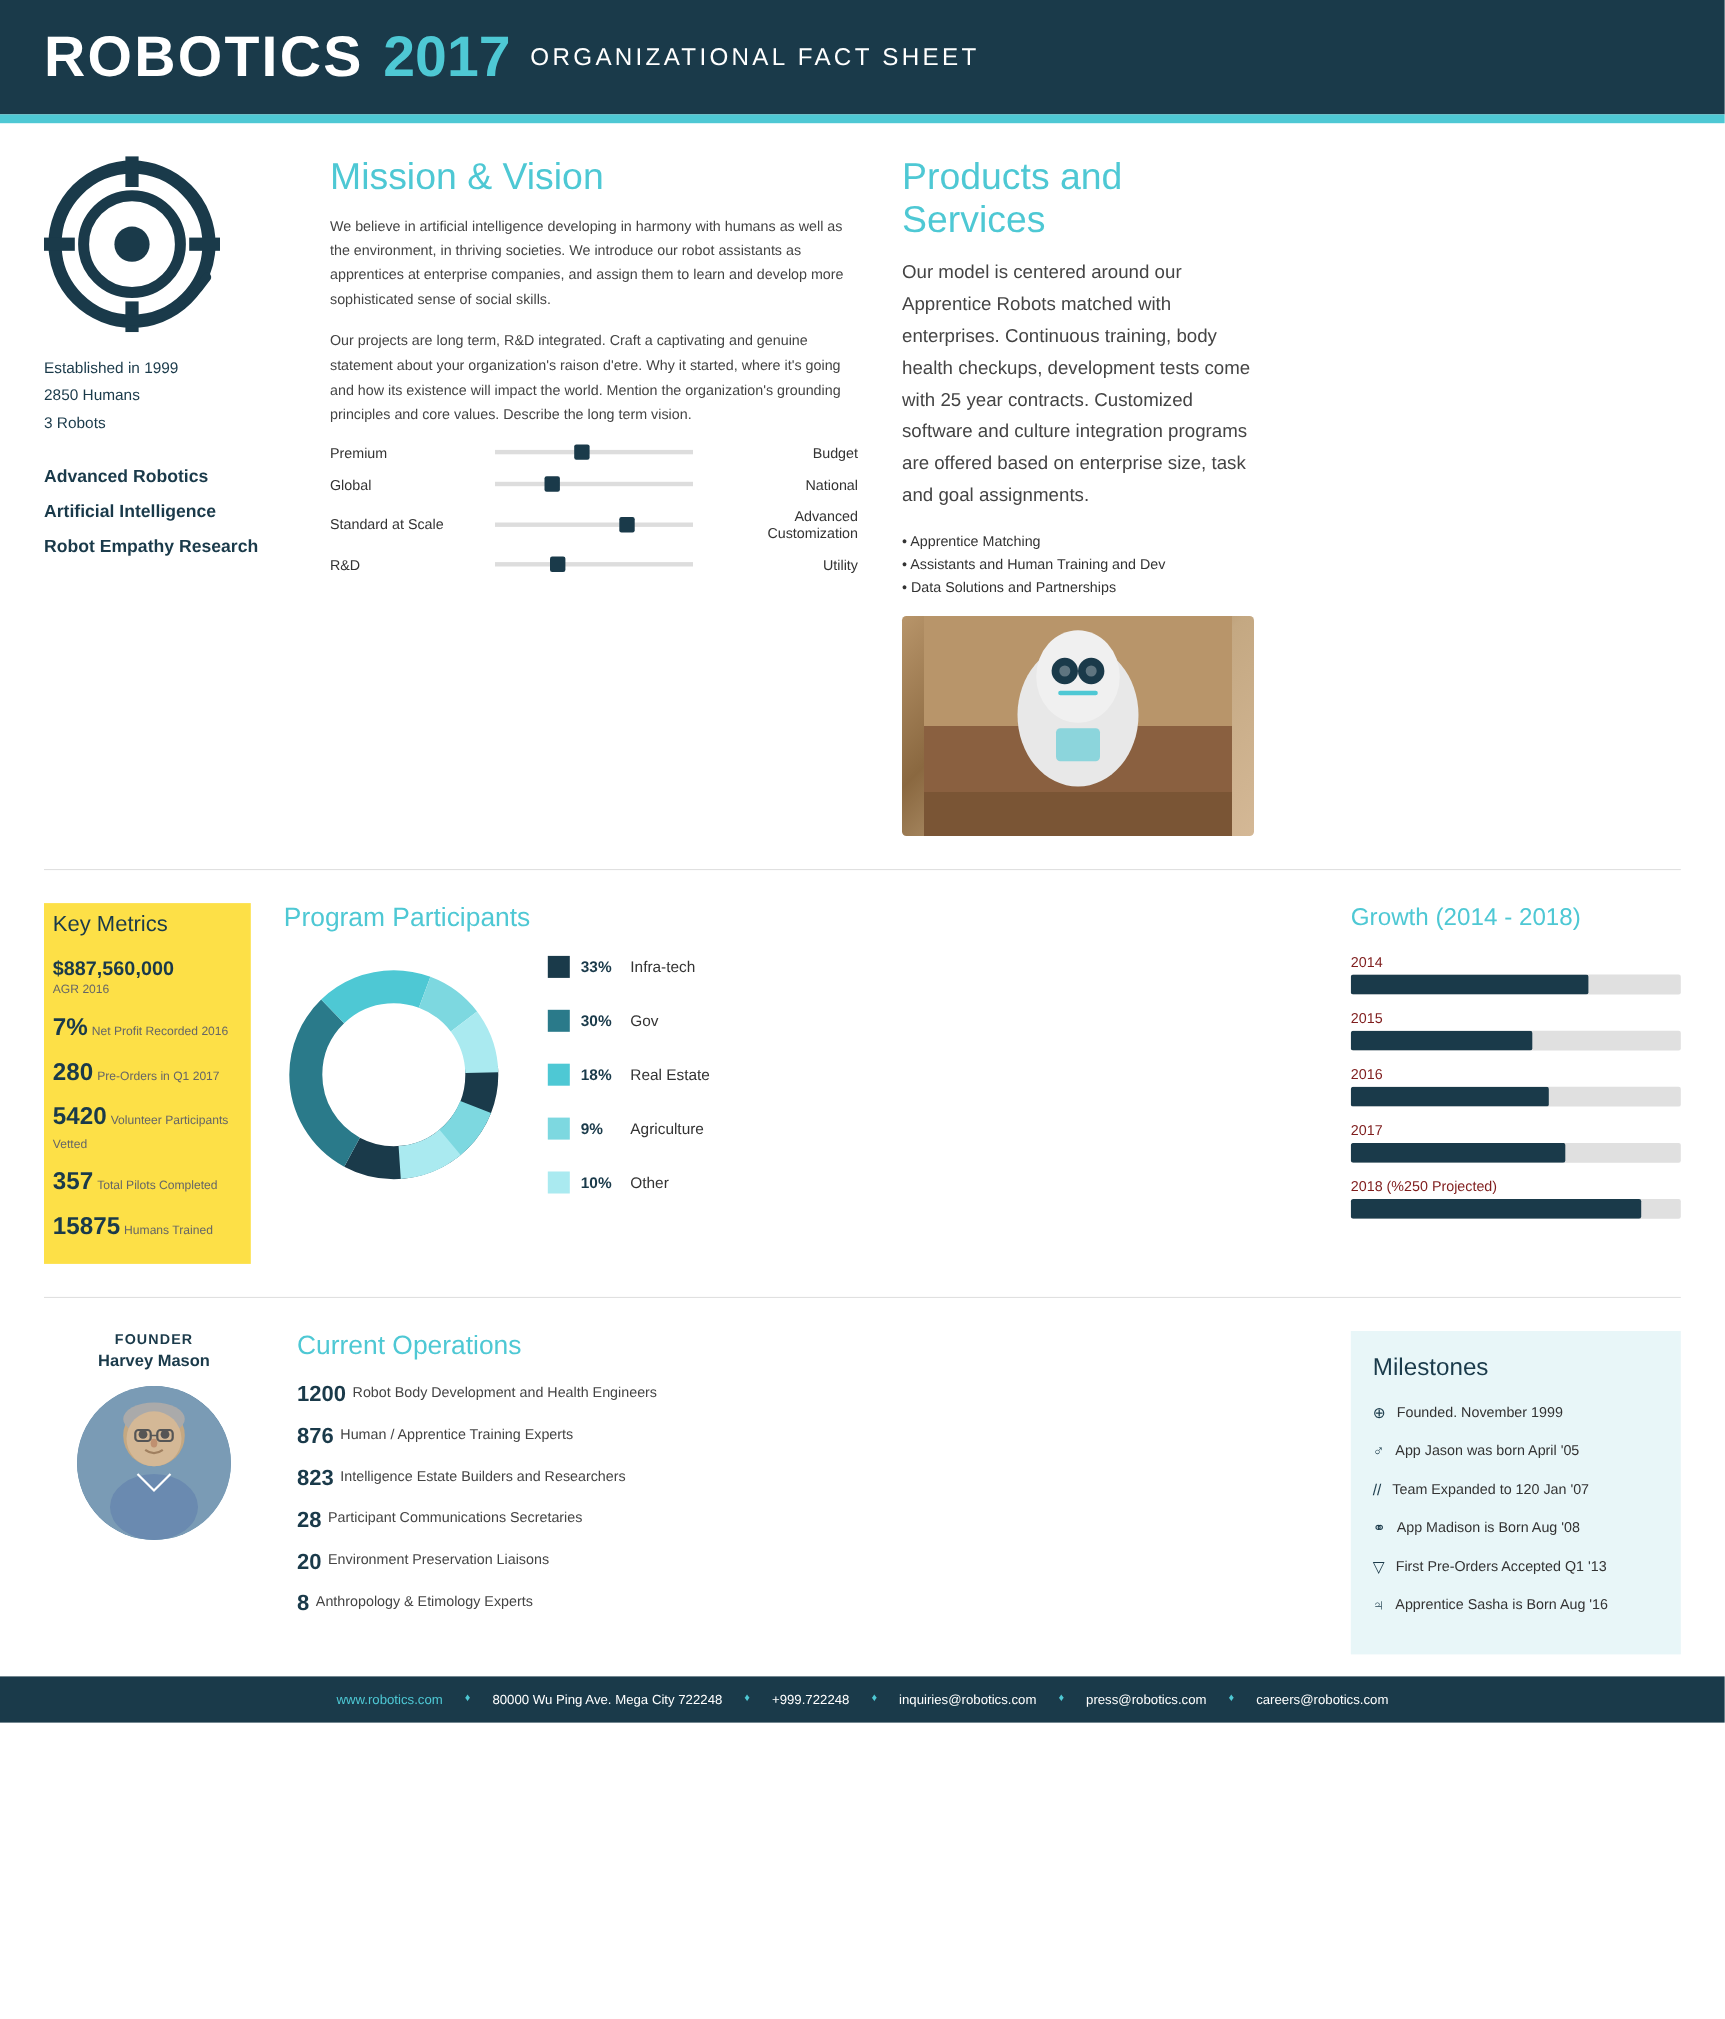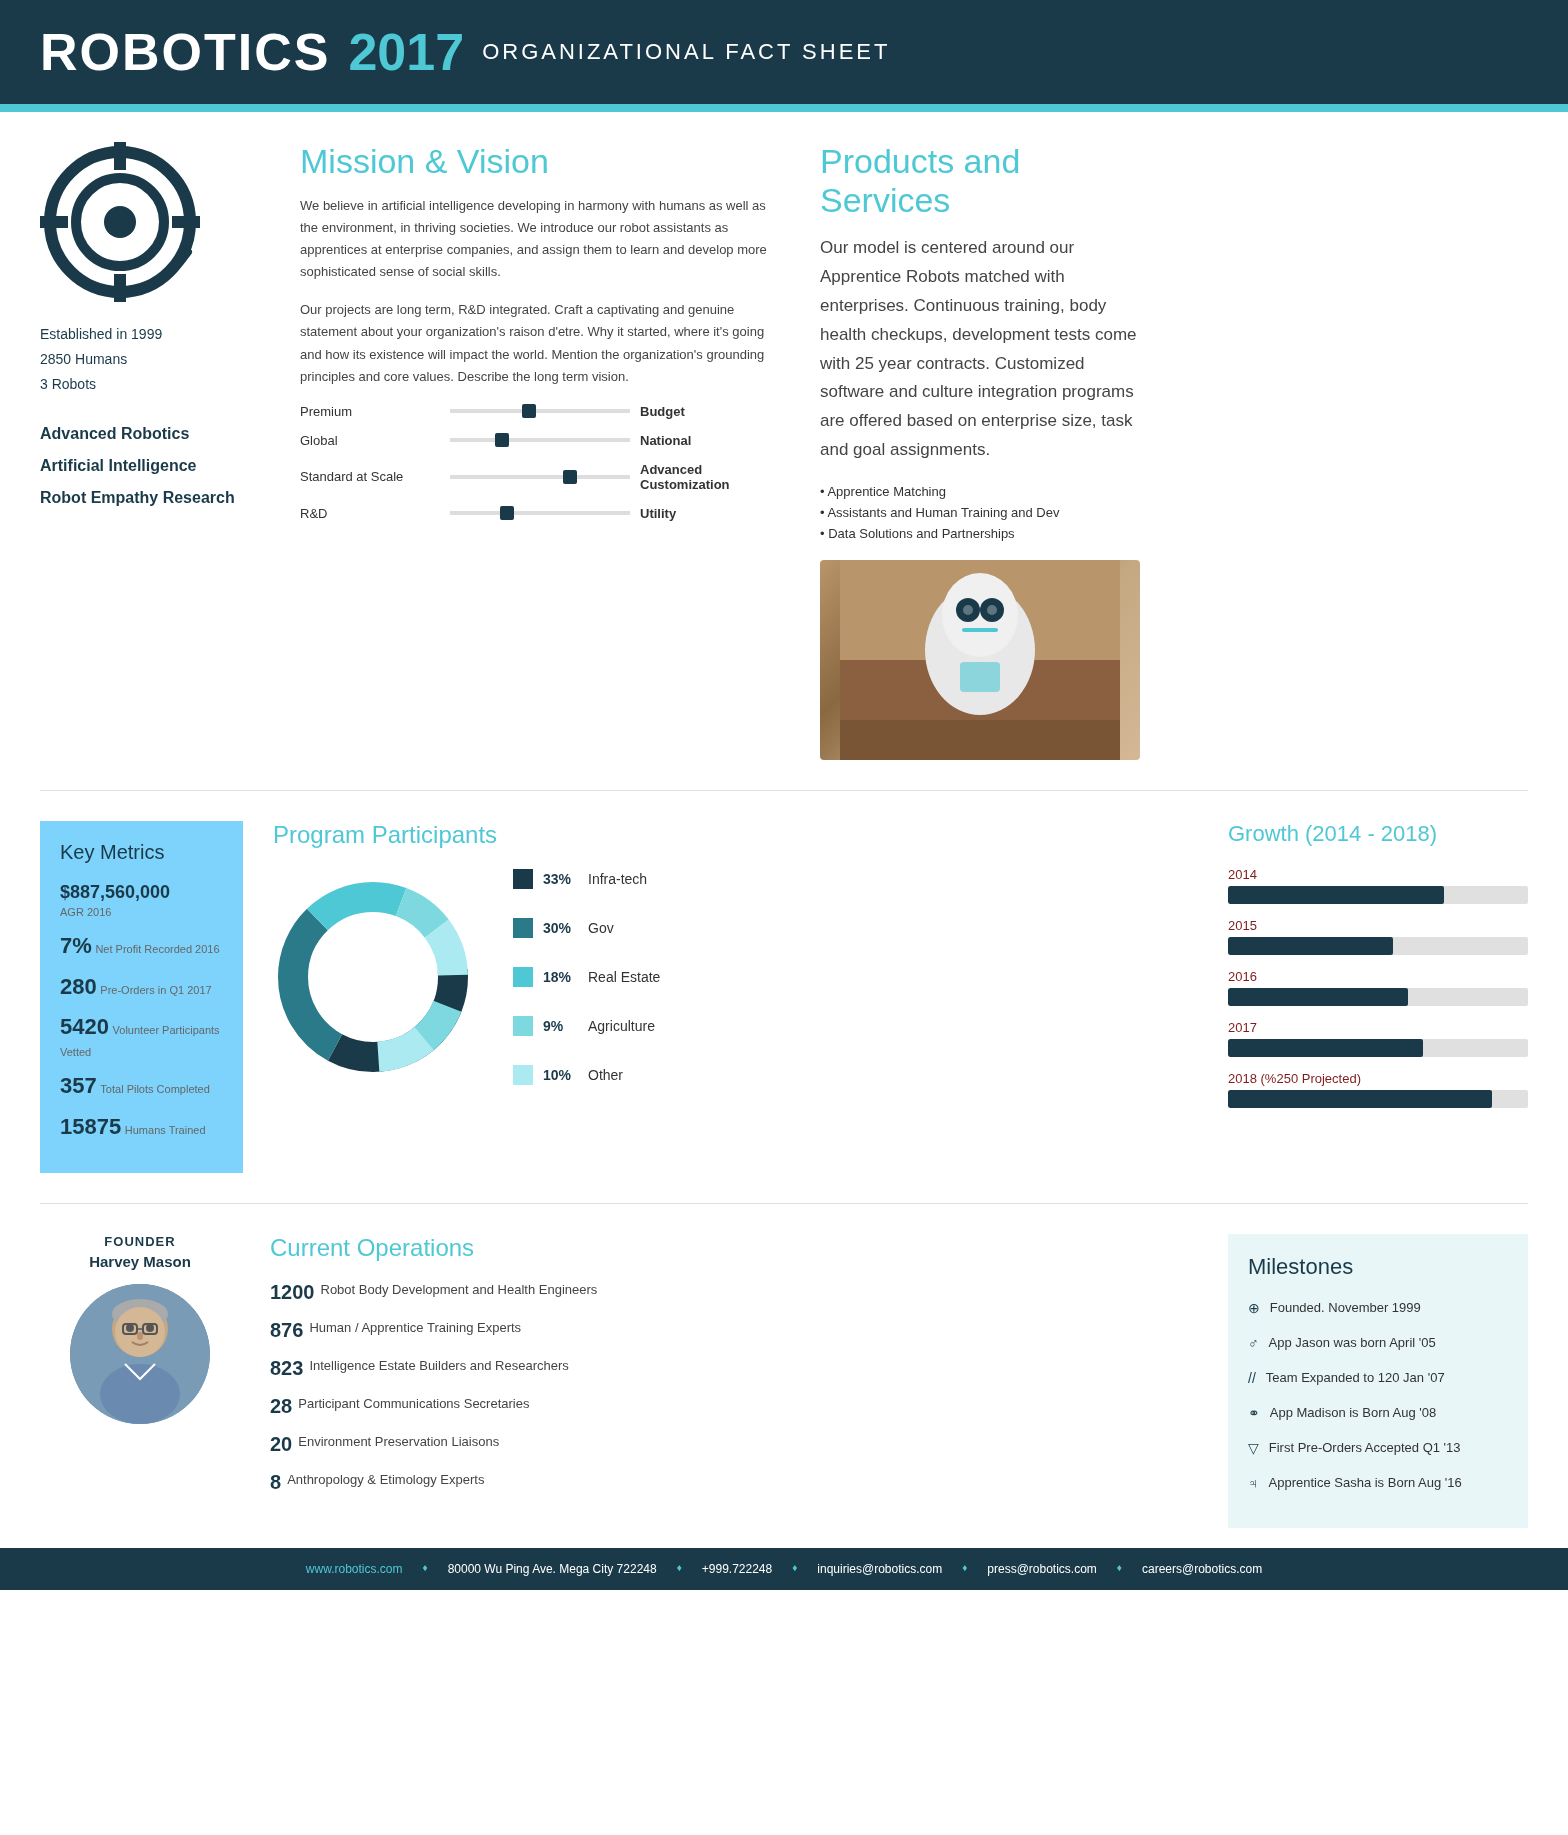--- a/index.html
+++ b/index.html
@@ -114,22 +114,21 @@
       margin-bottom: 14px;
       font-size: 13px;
       color: #333;
     }
     .slider-label-left {
       width: 140px;
       text-align: left;
     }
     .slider-label-right {
       width: 140px;
-      text-align: left;
-      font-weight: bold;
+      text-align: right;
     }
     .slider-track {
       flex: 1;
       height: 4px;
       background: #ddd;
       position: relative;
       margin: 0 10px;
     }
     .slider-thumb {
       width: 14px;
@@ -186,23 +185,23 @@
 
     
     .section2 {
       display: flex;
       gap: 30px;
       padding: 20px 0;
       align-items: flex-start;
     }
 
     .key-metrics {
-      width: 203px;
-      background: #7dd3fc;
-      padding: 20px;
+      width: 188px;
+      background: #fde047;
+      padding: 8px;
       flex-shrink: 0;
     }
     .key-metrics-title {
       font-size: 20px;
       color: #1a3a4a;
       font-weight: 400;
       margin-bottom: 16px;
     }
     .metric-item {
       margin-bottom: 10px;

